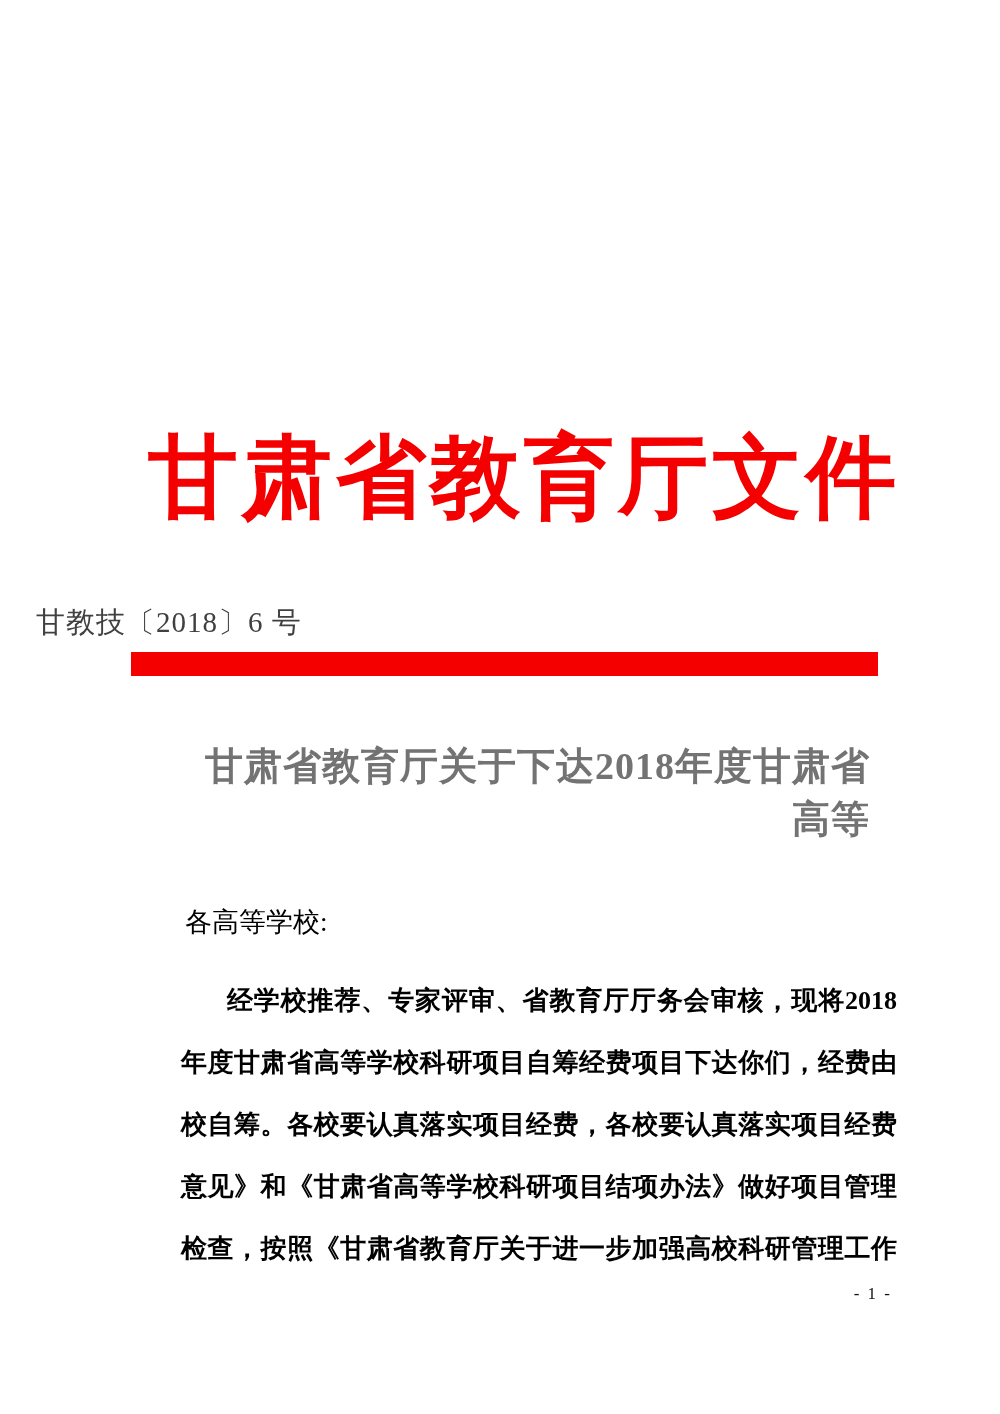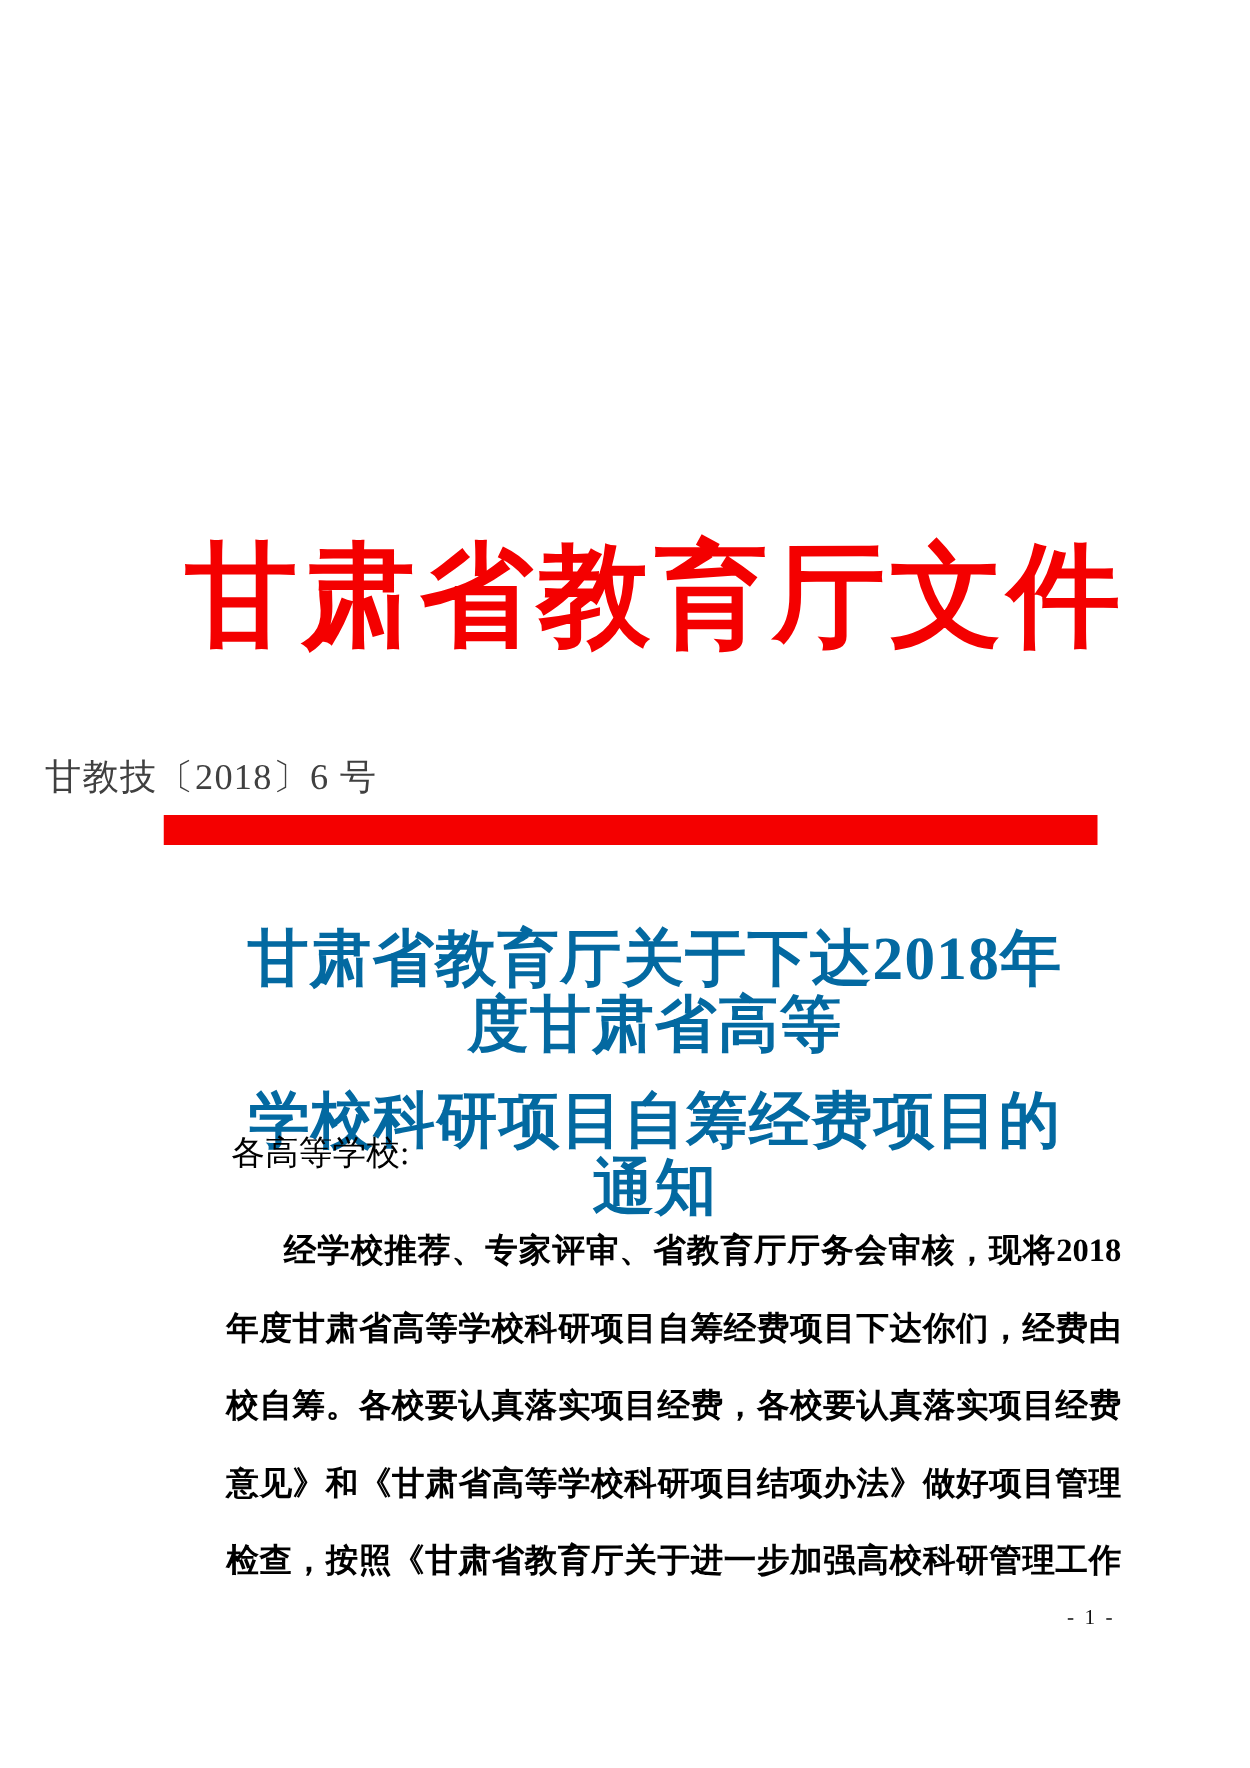--- a/index.html
+++ b/index.html
@@ -45,26 +45,26 @@
     left: 107px;
     width: 747px;
     height: 5px;
     background: var(--accent, #f40000);
   }
   .notice-title {
     position: absolute;
     top: 692px;
     left: 130px;
     width: 740px;
-    text-align: center;
+    text-align: right;
     font-weight: bold;
-    font-size: 49px;
+    font-size: 38px;
     line-height: 53px;
     letter-spacing: 1px;
-    color: #0369a1;
+    color: #737373;
   }
   .salutation {
     position: absolute;
     top: 866px;
     left: 133px;
     width: 740px;
     font-size: 27px;
     line-height: 40px;
     text-align: left;
     margin-left: 16px;
@@ -105,21 +105,20 @@
 <div class="page">
 
   <div class="letterhead-title">甘肃省教育厅文件</div>
 
   <div class="doc-number">甘教技〔2018〕6 号</div>
 
   <div class="red-divider"></div>
 
   <div class="notice-title">
     <div>甘肃省教育厅关于下达2018年度甘肃省高等</div>
-    <div>学校科研项目自筹经费项目的通知</div>
   </div>
 
   <div class="salutation">各高等学校:</div>
 
   <div class="body-block">
     <div class="body-line indented">经学校推荐、专家评审、省教育厅厅务会审核，现将2018</div>
     <div class="body-line">年度甘肃省高等学校科研项目自筹经费项目下达你们，经费由学</div>
     <div class="body-line">校自筹。各校要认真落实项目经费，各校要认真落实项目经费</div>
     <div class="body-line">意见》和《甘肃省高等学校科研项目结项办法》做好项目管理和</div>
     <div class="body-line">检查，按照《甘肃省教育厅关于进一步加强高校科研管理工作的</div>

